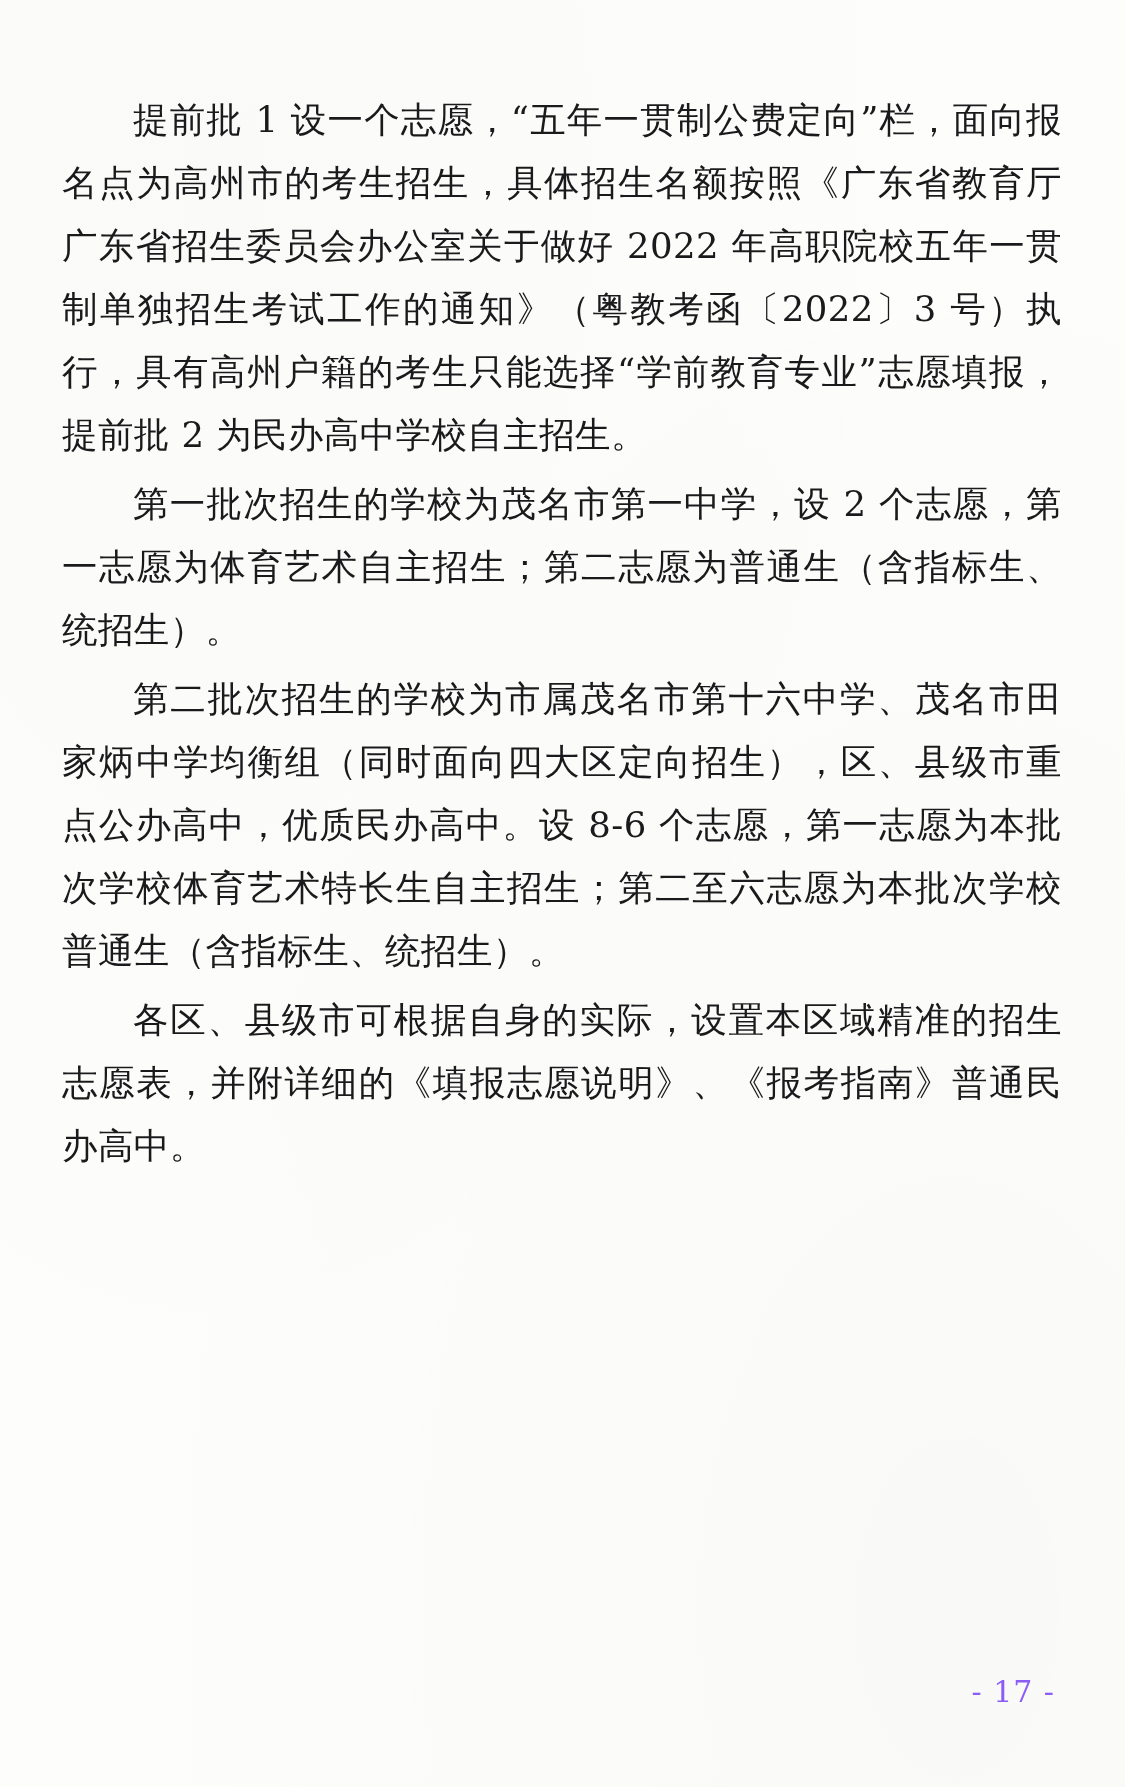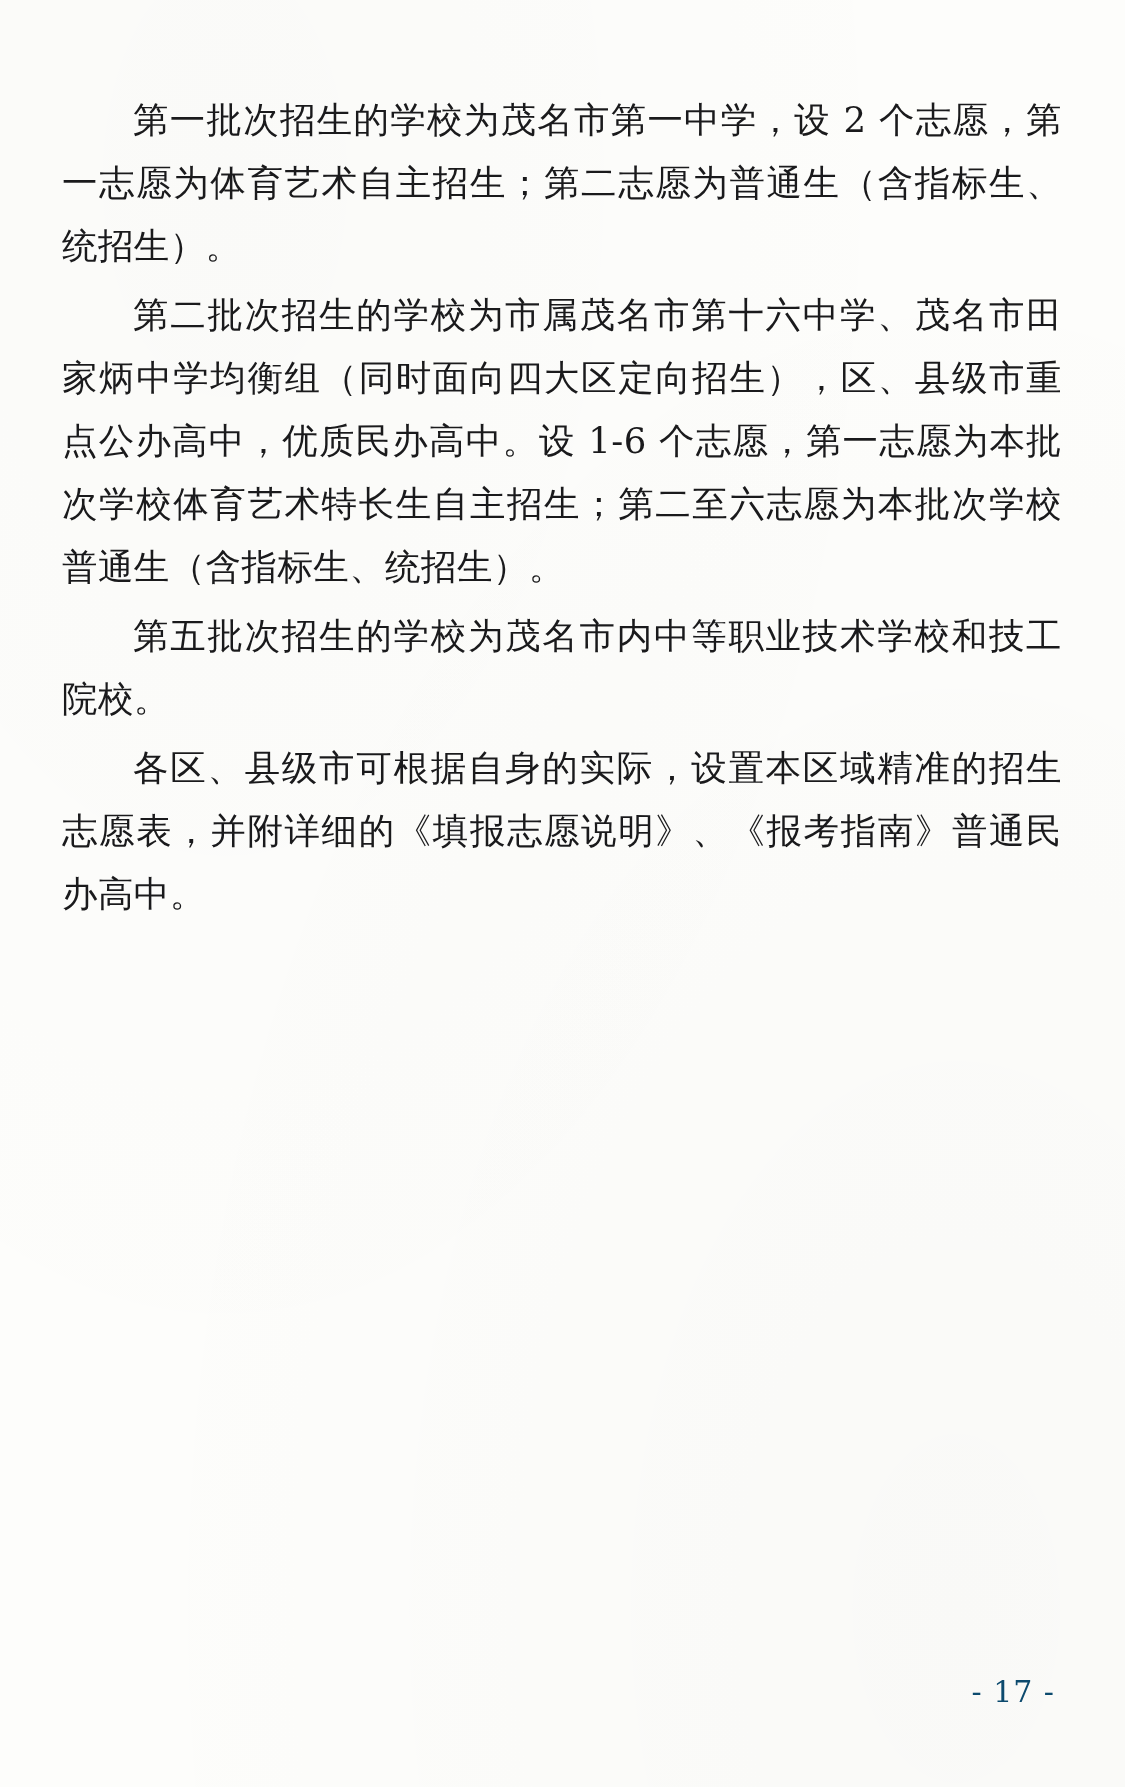--- a/index.html
+++ b/index.html
@@ -49,28 +49,28 @@
   }
   p.para.tight {
     margin-bottom: 0px;
   }
   .pagenum {
     position: absolute;
     right: 70px;
     bottom: 78px;
     font-size: 30px;
     letter-spacing: 1px;
-    color: #0c4a6e;
+    color: #8b5cf6;
     font-family: "DejaVu Serif", "Liberation Serif", serif;
   }
 </style>
 </head>
 <body>
 
 <div class="page">
   <div class="content">
+    <p class="para">提前批 1 设一个志愿，“五年一贯制公费定向”栏，面向报名点为高州市的考生招生，具体招生名额按照《广东省教育厅广东省招生委员会办公室关于做好 2022 年高职院校五年一贯制单独招生考试工作的通知》（粤教考函〔2022〕3 号）执行，具有高州户籍的考生只能选择“学前教育专业”志愿填报，提前批 2 为民办高中学校自主招生。</p>
     <p class="para">第一批次招生的学校为茂名市第一中学，设 2 个志愿，第一志愿为体育艺术自主招生；第二志愿为普通生（含指标生、统招生）。</p>
-    <p class="para">第二批次招生的学校为市属茂名市第十六中学、茂名市田家炳中学均衡组（同时面向四大区定向招生），区、县级市重点公办高中，优质民办高中。设 1-6 个志愿，第一志愿为本批次学校体育艺术特长生自主招生；第二至六志愿为本批次学校普通生（含指标生、统招生）。</p>
-    <p class="para">第五批次招生的学校为茂名市内中等职业技术学校和技工院校。</p>
+    <p class="para">第二批次招生的学校为市属茂名市第十六中学、茂名市田家炳中学均衡组（同时面向四大区定向招生），区、县级市重点公办高中，优质民办高中。设 8-6 个志愿，第一志愿为本批次学校体育艺术特长生自主招生；第二至六志愿为本批次学校普通生（含指标生、统招生）。</p>
     <p class="para tight">各区、县级市可根据自身的实际，设置本区域精准的招生志愿表，并附详细的《填报志愿说明》、《报考指南》普通民办高中。</p>
   </div>
   <div class="pagenum">- 17 -</div>
 </div>
 
 </body></html>

